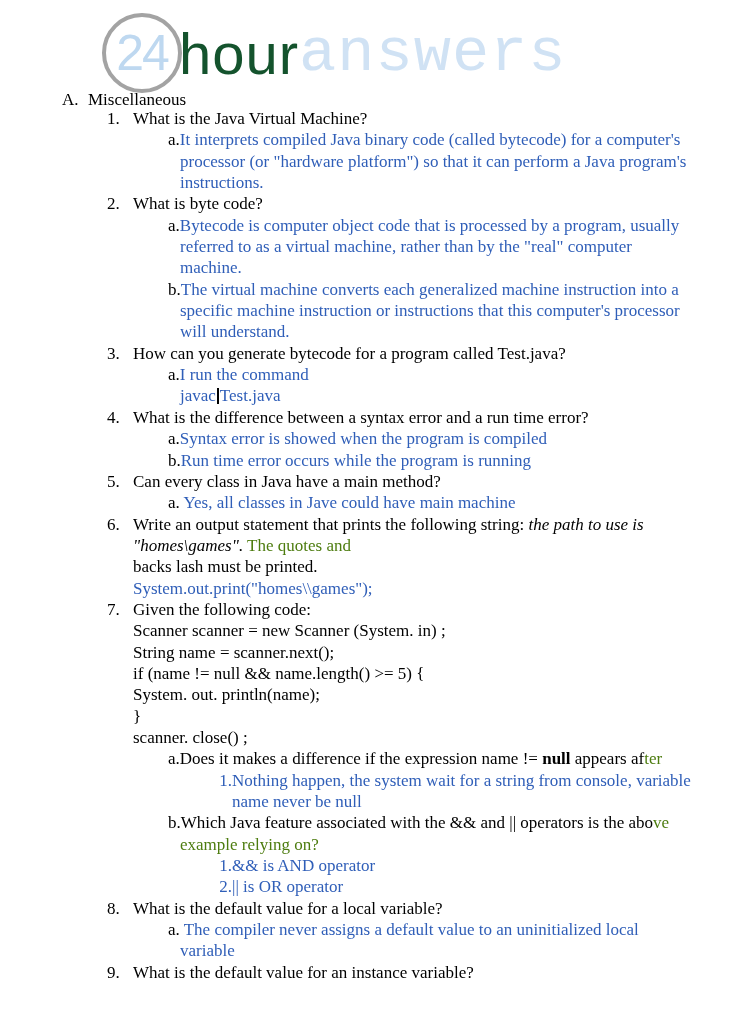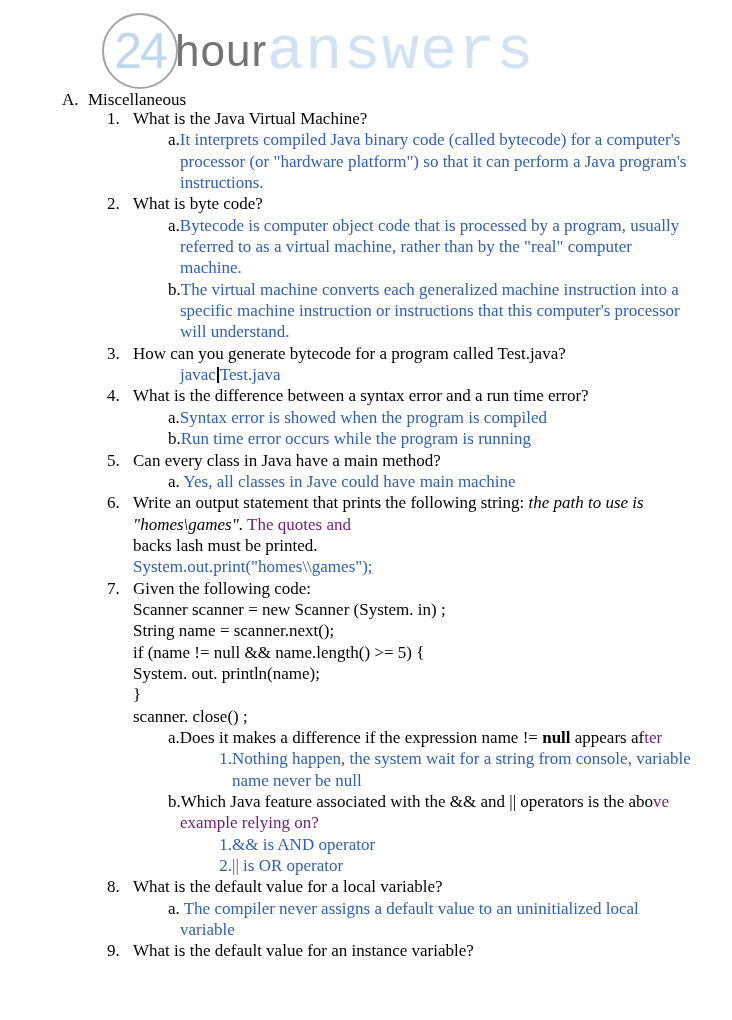--- a/index.html
+++ b/index.html
@@ -3,42 +3,42 @@
 <meta charset="utf-8">
 <style>
   html,body{margin:0;padding:0;background:#ffffff;}
   body{width:732px;height:1020px;overflow:hidden;position:relative;
        font-family:"Liberation Serif",serif;color:#000;}
   .page{position:absolute;left:0;top:0;width:732px;height:1020px;background:#fff;}
 
   
   .logo{position:absolute;left:102px;top:13px;display:flex;align-items:center;
         font-family:"Liberation Sans",sans-serif;user-select:none;}
-  .logo-circle{width:72px;height:72px;border:2px solid #a3a3a3;border-radius:50%;
+  .logo-circle{width:72px;height:72px;border:4px solid #a3a3a3;border-radius:50%;
         display:flex;align-items:center;justify-content:center;
         color:#bed8f0;font-size:50px;letter-spacing:-2px;flex:0 0 auto;}
-  .logo-hour{color:#737373;font-size:44px;letter-spacing:1px;margin-left:-3px;}
+  .logo-hour{color:#14532d;font-size:58px;letter-spacing:1px;margin-left:-3px;}
   .logo-answers{color:#d0e2f4;font-size:62px;letter-spacing:1px;font-family:Liberation Mono, monospace;}
 
   
   .content{position:absolute;left:62px;top:92px;width:660px;}
   .line{font-size:17px;line-height:21.35px;white-space:pre;}
   .line.first{line-height:16px;}
   .L0{padding-left:0;}
   .L1{padding-left:45px;}
   .L1c{padding-left:71px;}
   .L2{padding-left:106px;}
   .L2c{padding-left:118px;}
   .L3{padding-left:143px;}
   .L3c{padding-left:170px;}
 
   .m26{display:inline-block;width:26px;}
   .m27{display:inline-block;width:27px;}
   .blue{color:#2f5eb8;text-align:right;}
-  .gray{color:#701a75;margin-top:46px;}
+  .gray{color:#4d7c0f;margin-top:46px;}
   .b{font-weight:bold;}
   .i{font-style:italic;}
   .u{text-decoration:underline;}
   .caret{display:inline-block;width:2px;height:16px;background:#000;
          vertical-align:-3px;margin:0 1px;}
 </style>
 </head>
 <body>
 
 <div class="page">
@@ -58,20 +58,21 @@
     <div class="line L2c"><span class="blue">processor (or "hardware platform") so that it can perform a Java program's</span></div>
     <div class="line L2c"><span class="blue">instructions.</span></div>
     <div class="line L1"><span class="m26">2.</span><span>What is byte code?</span></div>
     <div class="line L2"><span>a.</span><span class="blue">Bytecode is computer object code that is processed by a program, usually</span></div>
     <div class="line L2c"><span class="blue">referred to as a virtual machine, rather than by the "real" computer</span></div>
     <div class="line L2c"><span class="blue">machine.</span></div>
     <div class="line L2"><span>b.</span><span class="blue">The virtual machine converts each generalized machine instruction into a</span></div>
     <div class="line L2c"><span class="blue">specific machine instruction or instructions that this computer's processor</span></div>
     <div class="line L2c"><span class="blue">will understand.</span></div>
     <div class="line L1"><span class="m26">3.</span><span>How can you generate bytecode for a program called Test.java?</span></div>
+    <div class="line L2"><span>a.</span><span class="blue">I run the command</span></div>
     <div class="line L2c"><span class="blue">javac</span><span class="caret"></span><span class="blue">Test.java</span></div>
     <div class="line L1"><span class="m26">4.</span><span>What is the difference between a syntax error and a run time error?</span></div>
     <div class="line L2"><span>a.</span><span class="blue">Syntax error is showed when the program is compiled</span></div>
     <div class="line L2"><span>b.</span><span class="blue">Run time error occurs while the program is running</span></div>
     <div class="line L1"><span class="m26">5.</span><span>Can every class in Java have a main method?</span></div>
     <div class="line L2"><span>a.</span><span class="blue"> Yes, all classes in Jave could have main machine</span></div>
     <div class="line L1"><span class="m26">6.</span><span>Write an output statement that prints the following string: </span><span class="i">the path to use is</span></div>
     <div class="line L1c"><span class="i">"homes\games".</span><span class="gray"> The quotes and</span></div>
     <div class="line L1c"><span>backs lash must be printed.</span></div>
     <div class="line L1c"><span class="blue">System.out.print("homes\\games"</span><span class="blue u">);</span></div>

